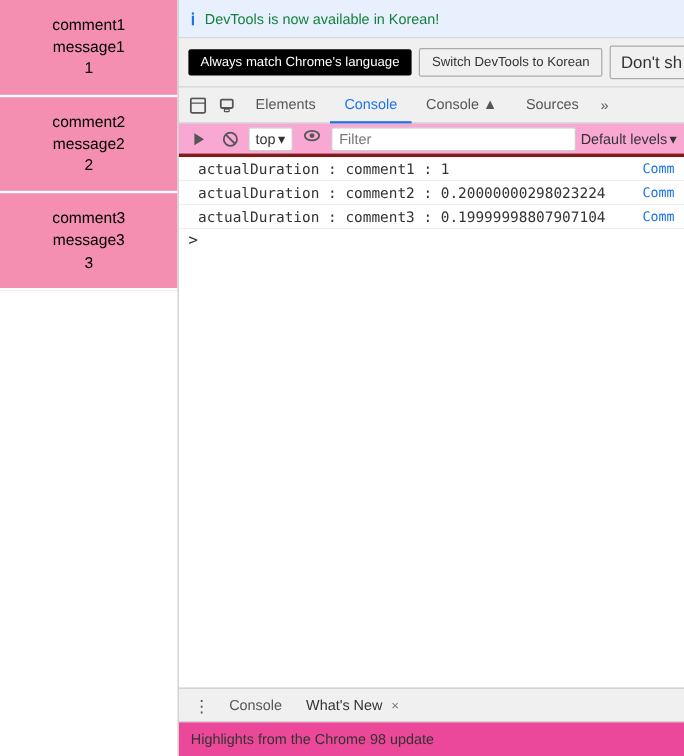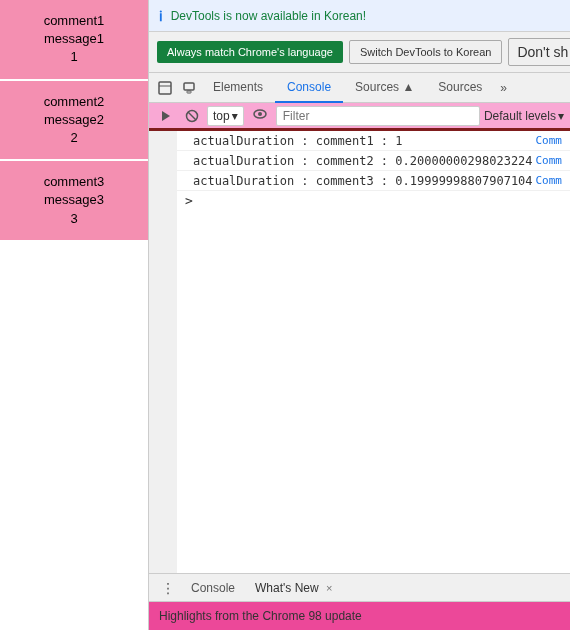--- a/index.html
+++ b/index.html
@@ -62,21 +62,21 @@
     .button-bar {
       background: #f0f0f0;
       padding: 6px 8px;
       display: flex;
       align-items: center;
       gap: 6px;
       border-bottom: 1px solid #ccc;
     }
 
     .btn-blue {
-      background: #15803d;
+      background: #000000;
       color: #fff;
       border: none;
       padding: 5px 10px;
       font-size: 11px;
       border-radius: 2px;
       cursor: pointer;
       white-space: nowrap;
     }
 
     .btn-outline {
@@ -209,21 +209,20 @@
       cursor: pointer;
     }
 
     
     .console-output {
       flex: 1;
       background: #fff;
       overflow-y: auto;
       font-family: monospace;
       font-size: 12px;
-      margin-left: 28px;
     }
 
     .console-line {
       padding: 2px 8px 2px 16px;
       border-bottom: 1px solid #f0f0f0;
       color: #333;
       display: flex;
       align-items: center;
       justify-content: space-between;
       min-height: 20px;
@@ -329,21 +328,21 @@
       </svg>
     </div>
     <div class="tab-icon">
       <svg width="14" height="14" viewBox="0 0 14 14" fill="none">
         <rect x="2" y="2" width="10" height="7" rx="1" stroke="#555" stroke-width="1.5" fill="none"></rect>
         <rect x="5" y="10" width="4" height="2" rx="0.5" stroke="#555" stroke-width="1" fill="none"></rect>
       </svg>
     </div>
     <div class="tab-item">Elements</div>
     <div class="tab-item active">Console</div>
-    <div class="tab-item">Sources ▲</div>
+    <div class="tab-item">Console ▲</div>
     <div class="tab-item">Sources</div>
     <div class="tab-more">»</div>
   </div>
 
   <div class="console-toolbar">
     <button class="toolbar-btn">
       <svg viewBox="0 0 14 14" fill="none">
         <polygon points="3,2 11,7 3,12" fill="#555"></polygon>
       </svg>
     </button>

